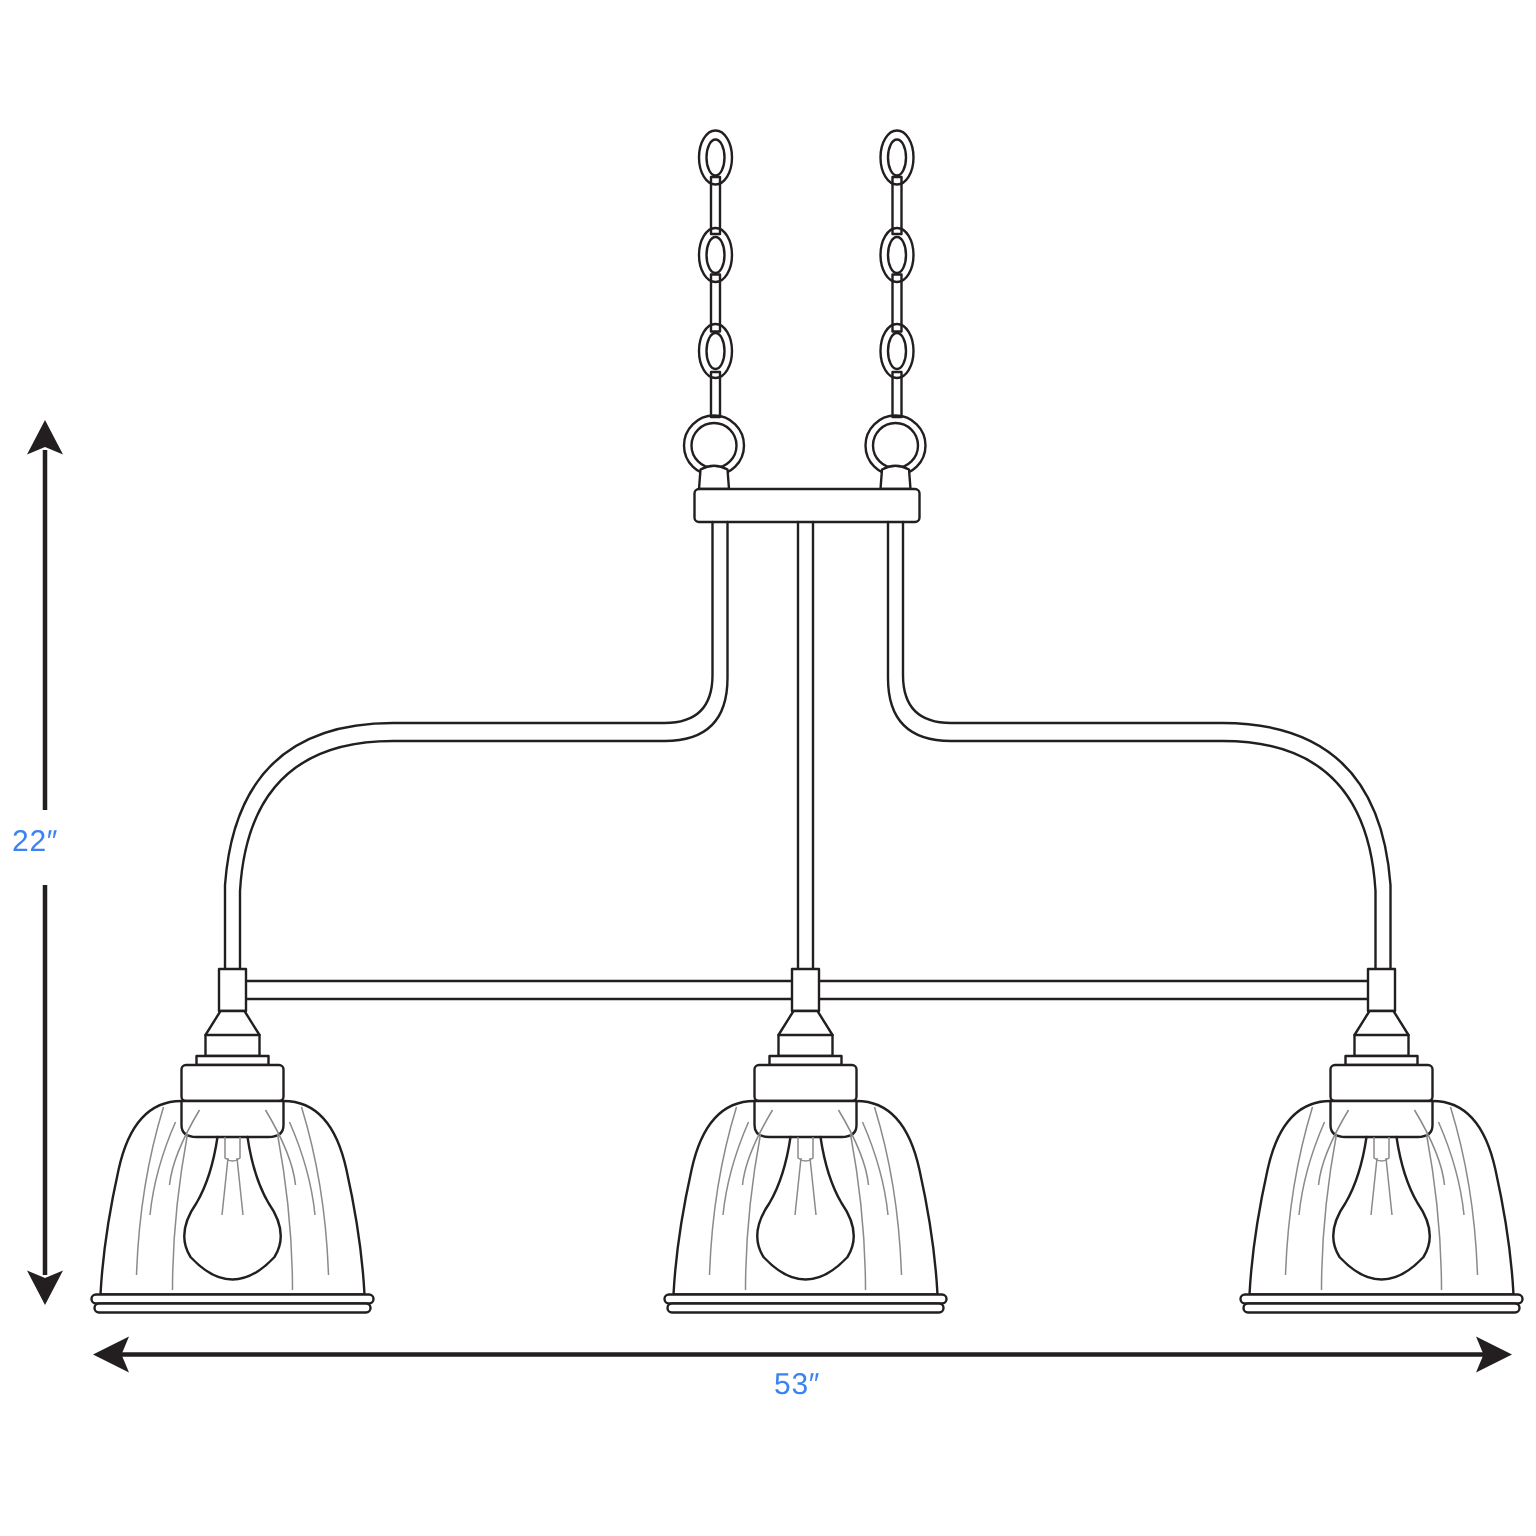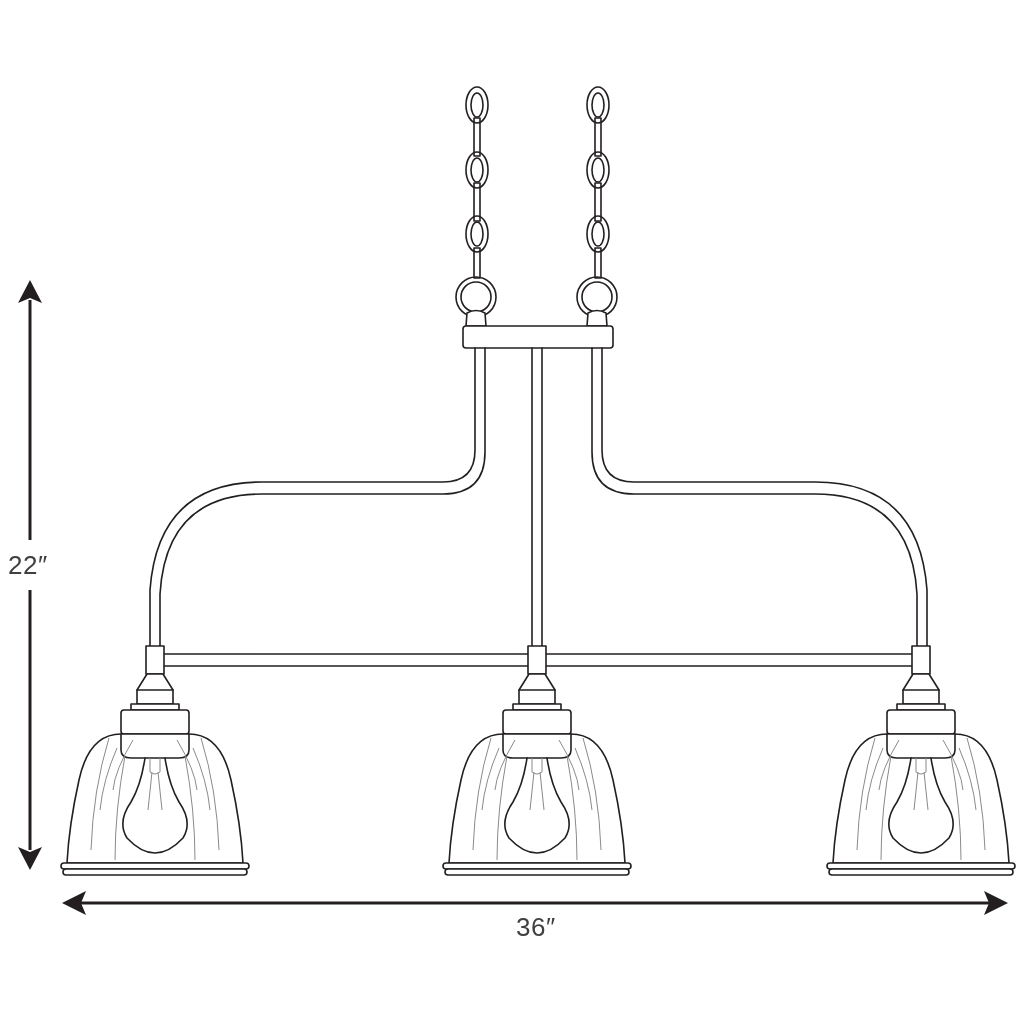--- a/index.html
+++ b/index.html
@@ -1,22 +1,22 @@
 <!DOCTYPE html>
 <html><head>
   <meta charset="utf-8">
   <style>
     html, body { margin: 0; padding: 0; background: #ffffff; }
     body { width: 1024px; height: 1024px; position: relative; overflow: hidden; }
     #drawing { position: absolute; left: 0; top: 0; width: 1024px; height: 1024px; }
     .dim-label {
       position: absolute;
       font-family: "Liberation Sans", "DejaVu Sans", sans-serif;
-      font-size: 26px;
-      color: #404040;
+      font-size: 20px;
+      color: #3b82f6;
       letter-spacing: 0.5px;
     }
     #height-label { left: 8px; top: 550px; }
     #width-label { left: 516px; top: 912px; }
     .ln { fill: none; stroke: #231f20; stroke-width: 1.6; stroke-linejoin: round; stroke-linecap: round; }
     .thin { fill: none; stroke: #8a8a8a; stroke-width: 1; }
     .fillw { fill: #ffffff; stroke: #231f20; stroke-width: 1.6; stroke-linejoin: round; }
     .dimline { stroke: #231f20; stroke-width: 3; fill: none; }
     .arrow { fill: #231f20; }
   </style>
@@ -124,13 +124,13 @@
       <rect class="fillw" x="-92" y="209" width="184" height="6" rx="3"></rect>
     </g>
   </defs>
 
   <use href="#pendant" x="155" y="660"></use>
   <use href="#pendant" x="537" y="660"></use>
   <use href="#pendant" x="921" y="660"></use>
 </svg>
 
 <div id="height-label" class="dim-label">22″</div>
-<div id="width-label" class="dim-label">36″</div>
+<div id="width-label" class="dim-label">53″</div>
 
 </body></html>

